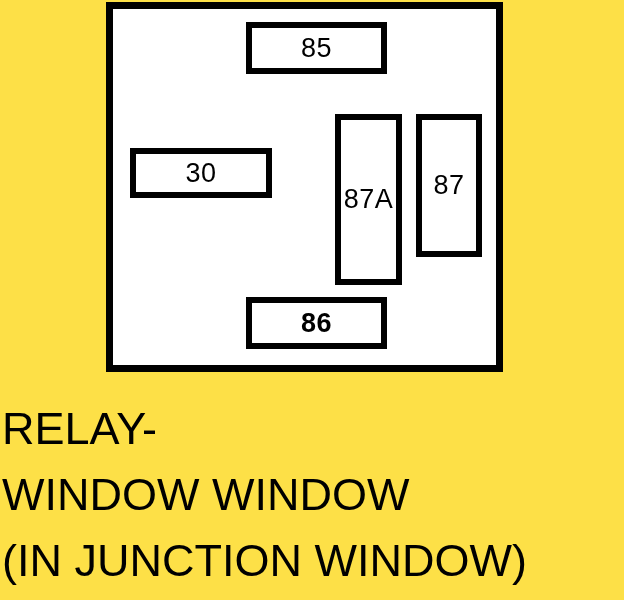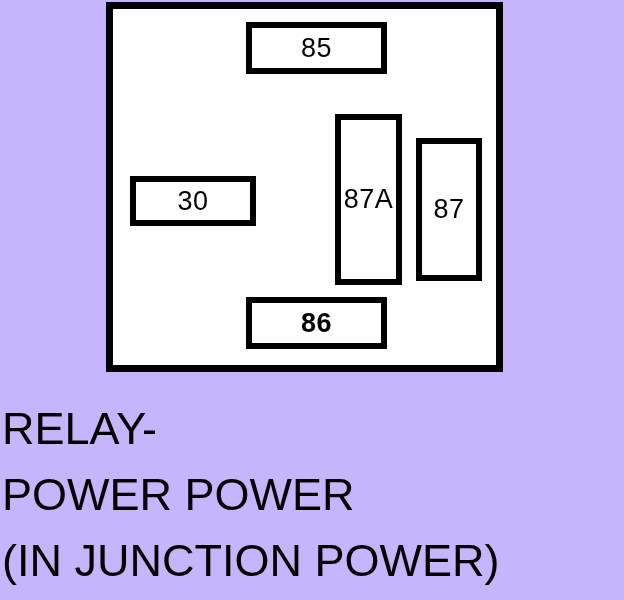--- a/index.html
+++ b/index.html
@@ -4,21 +4,21 @@
 <style>
   html, body {
     margin: 0;
     padding: 0;
     background: #ffffff;
   }
   .stage {
     position: relative;
     width: 624px;
     height: 600px;
-    background: #c4b5fd;
+    background: #fde047;
     font-family: "Liberation Sans", sans-serif;
     color: #000000;
     overflow: hidden;
   }
   .outer-box {
     position: absolute;
     left: 106px;
     top: 2px;
     width: 397px;
     height: 370px;
@@ -39,36 +39,35 @@
     letter-spacing: 0.5px;
   }
   .pin-85 {
     left: 246px;
     top: 22px;
     width: 141px;
     height: 52px;
   }
   .pin-30 {
     left: 130px;
-    top: 176px;
-    width: 126px;
+    top: 148px;
+    width: 142px;
     height: 50px;
   }
   .pin-87a {
     left: 335px;
     top: 114px;
     width: 67px;
     height: 171px;
   }
   .pin-87 {
     left: 416px;
     top: 114px;
     width: 66px;
     height: 143px;
-    margin-top: 24px;
   }
   .pin-86 {
     left: 246px;
     top: 297px;
     width: 141px;
     height: 52px;
     font-weight: bold;
   }
   .caption {
     position: absolute;
@@ -105,17 +104,17 @@
   <div class="pin pin-87">
     <span>87</span>
   </div>
 
   <div class="pin pin-86">
     <span>86</span>
   </div>
 
   <div class="caption">
     <div>RELAY-</div>
-    <div>POWER POWER</div>
-    <div>(IN JUNCTION POWER)</div>
+    <div>WINDOW WINDOW</div>
+    <div>(IN JUNCTION WINDOW)</div>
   </div>
 
 </div>
 
 </body></html>

